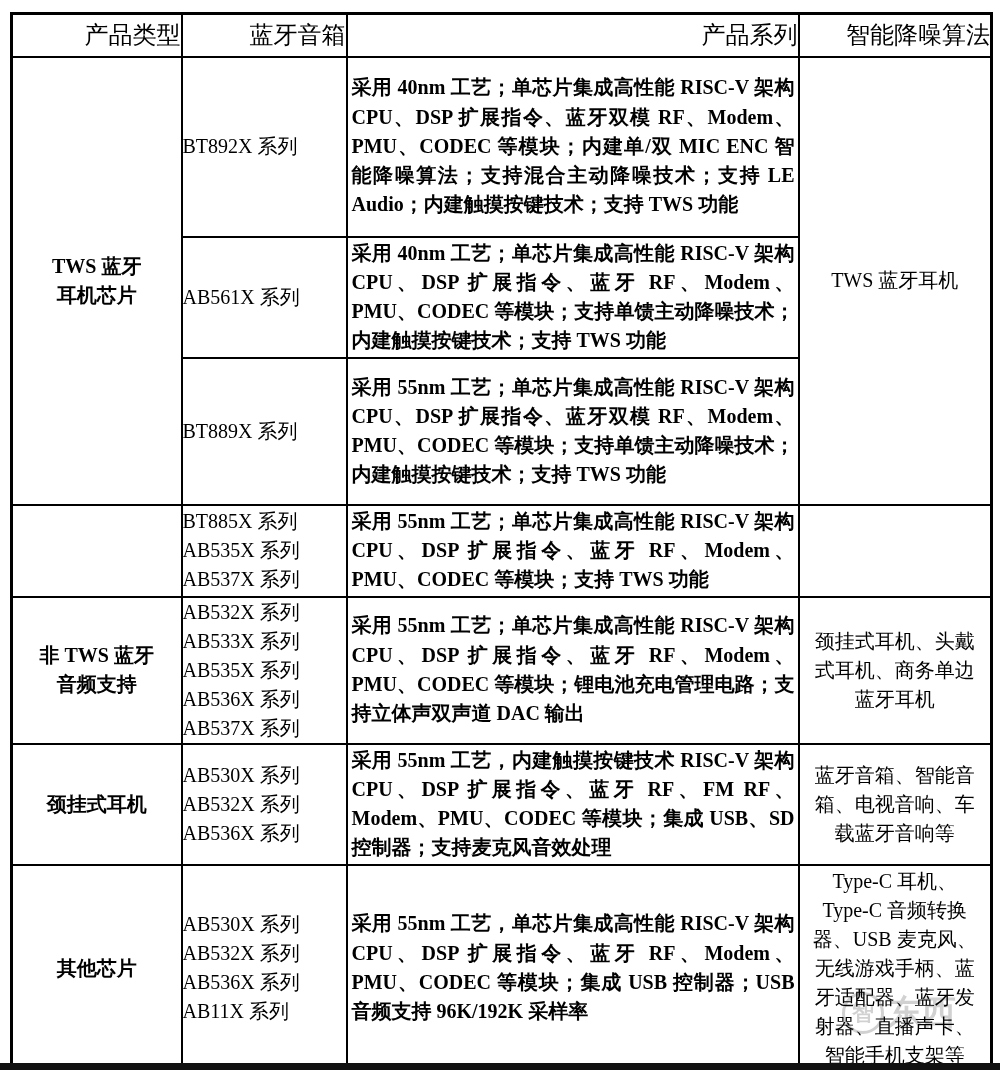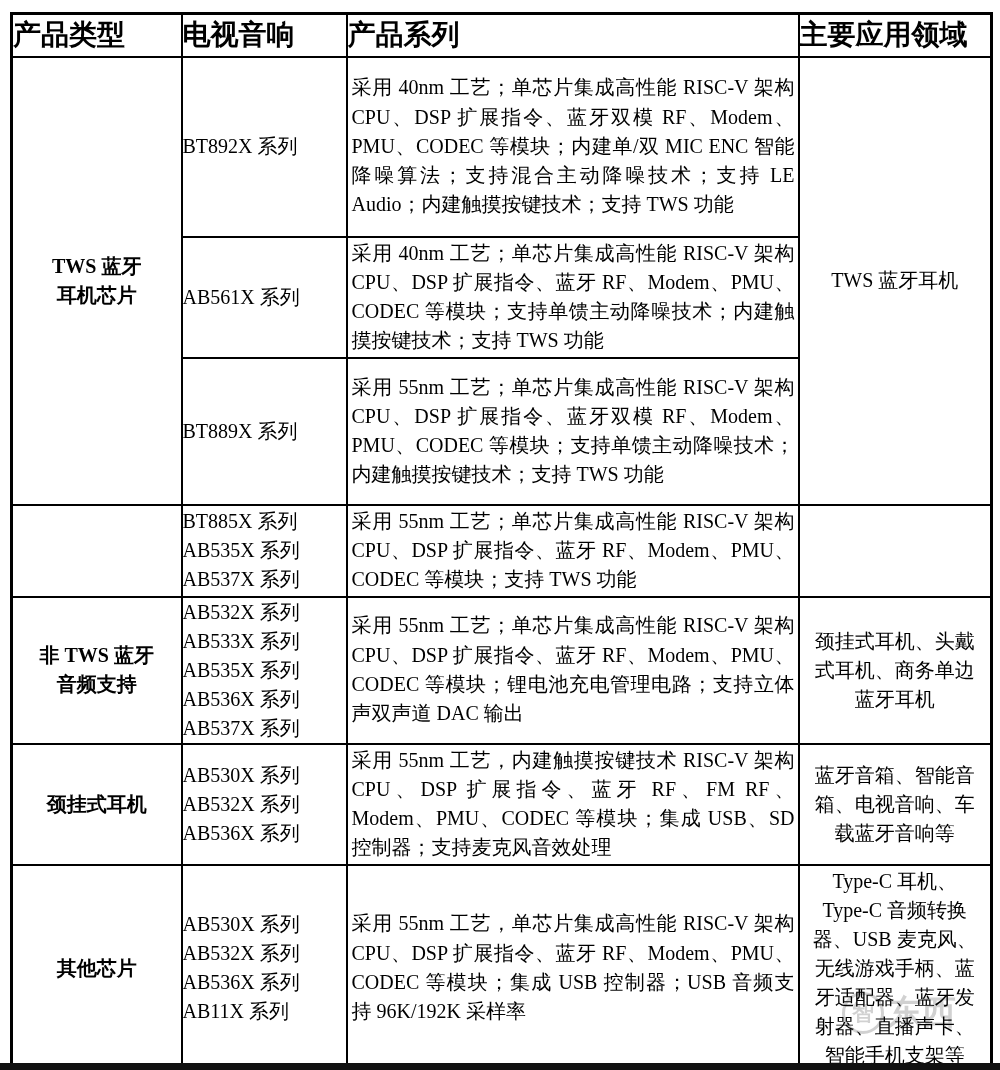--- a/index.html
+++ b/index.html
@@ -45,23 +45,23 @@
     background:transparent;
   }
   .product-table th,.product-table td{
     border:2px solid #000;
     padding:0;
     vertical-align:middle;
     background:transparent;
     font-size:20px;
   }
   .product-table th{
-    font-weight:bold;
-    text-align:left;
-    font-size:28px;
+    font-weight:normal;
+    text-align:right;
+    font-size:24px;
   }
   tr.h-head{height:43px;}
   tr.h-r1{height:180px;}
   tr.h-r2{height:120px;}
   tr.h-r3{height:147px;}
   tr.h-r4{height:88px;}
   tr.h-r5{height:147px;}
   tr.h-r6{height:118px;}
   tr.h-r7{height:207px;}
   td.type-cell{
@@ -73,20 +73,21 @@
   td.series-cell{
     text-align:left;
     white-space:pre-line;
     line-height:29px;
   }
   td.desc-cell{
     text-align:justify;
     text-align-last:left;
     line-height:29.3px;
     padding:1px 3px 1px 4px;
+    font-weight:bold;
   }
   td.app-cell{
     text-align:center;
     white-space:pre-line;
     line-height:29px;
     padding:0 2px;
     border-radius:26px;
   }
   .bottom-bar{
     position:absolute;
@@ -113,23 +114,23 @@
   <table class="product-table">
     <colgroup>
       <col style="width:170px">
       <col style="width:165px">
       <col style="width:452px">
       <col style="width:193px">
     </colgroup>
     <thead>
       <tr class="h-head">
         <th>产品类型</th>
-        <th>电视音响</th>
+        <th>蓝牙音箱</th>
         <th>产品系列</th>
-        <th>主要应用领域</th>
+        <th>智能降噪算法</th>
       </tr>
     </thead>
     <tbody>
       <tr class="h-r1">
         <td class="type-cell" rowspan="3">TWS 蓝牙
 耳机芯片</td>
         <td class="series-cell">BT892X 系列</td>
         <td class="desc-cell">采用 40nm 工艺；单芯片集成高性能 RISC-V 架构 CPU、DSP 扩展指令、蓝牙双模 RF、Modem、PMU、CODEC 等模块；内建单/双 MIC ENC 智能降噪算法；支持混合主动降噪技术；支持 LE Audio；内建触摸按键技术；支持 TWS 功能</td>
         <td class="app-cell" rowspan="3">TWS 蓝牙耳机</td>
       </tr>

